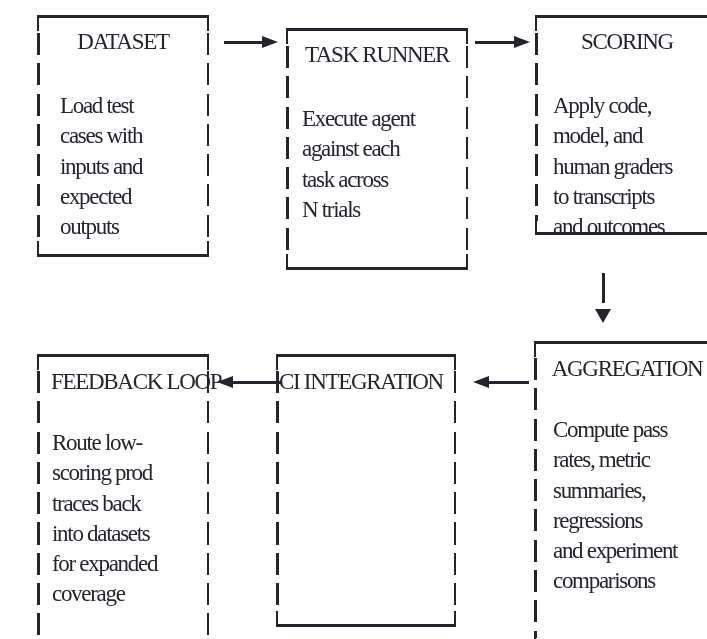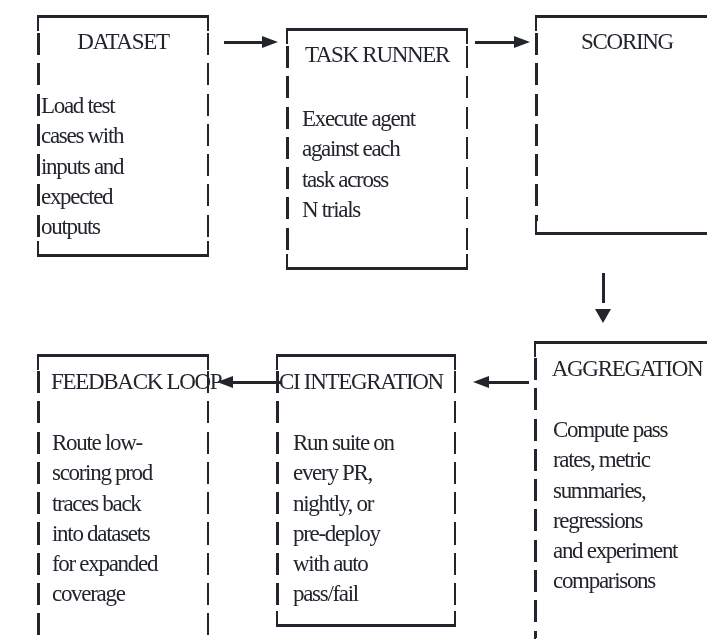--- a/index.html
+++ b/index.html
@@ -54,21 +54,21 @@
   .node.row-bottom .body{top:74px;}
 
   
   #n-dataset      {left:13px; top:15px; width:172px;height:242px;}
   #n-task-runner  {left:262px;top:28px; width:182px;height:242px;}
   #n-scoring      {left:511px;top:15px; width:184px;height:220px;}
   #n-feedback-loop{left:13px; top:354px;width:172px;height:335px;}
   #n-ci           {left:252px;top:354px;width:180px;height:273px;}
   #n-aggregation  {left:510px;top:341px;width:186px;height:311px;}
 
-  #n-dataset .body{left:4px;}
+  #n-dataset .body{left:23px;}
   #n-task-runner .body{left:16px;}
   #n-scoring .body{left:18px;}
   #n-feedback-loop .body{left:15px;}
   #n-ci .body{left:17px;}
   #n-aggregation .body{left:19px;}
 
   #n-feedback-loop .title{left:14px;}
   #n-ci .title{left:3px;}
 
   
@@ -123,20 +123,25 @@
 task across
 N trials</div>
     <div class="cap bottom"></div>
   </div>
 
   <div class="node row-top" id="n-scoring">
     <div class="cap top"></div>
     <div class="rail left"></div>
     <div class="rail right"></div>
     <div class="title center">SCORING</div>
+    <div class="body">Apply code,
+model, and
+human graders
+to transcripts
+and outcomes</div>
     <div class="cap bottom"></div>
   </div>
 
   <div class="node row-bottom" id="n-feedback-loop">
     <div class="cap top"></div>
     <div class="rail left"></div>
     <div class="rail right"></div>
     <div class="title">FEEDBACK LOOP</div>
     <div class="body">Route low-
 scoring prod
@@ -145,26 +150,20 @@
 for expanded
 coverage</div>
     <div class="cap bottom"></div>
   </div>
 
   <div class="node row-bottom" id="n-ci">
     <div class="cap top"></div>
     <div class="rail left"></div>
     <div class="rail right"></div>
     <div class="title">CI INTEGRATION</div>
-    <div class="body">Run suite on
-every PR,
-nightly, or
-pre-deploy
-with auto
-pass/fail</div>
     <div class="cap bottom"></div>
   </div>
 
   <div class="node row-bottom" id="n-aggregation">
     <div class="cap top"></div>
     <div class="rail left"></div>
     <div class="rail right"></div>
     <div class="title center">AGGREGATION</div>
     <div class="body">Compute pass
 rates, metric

